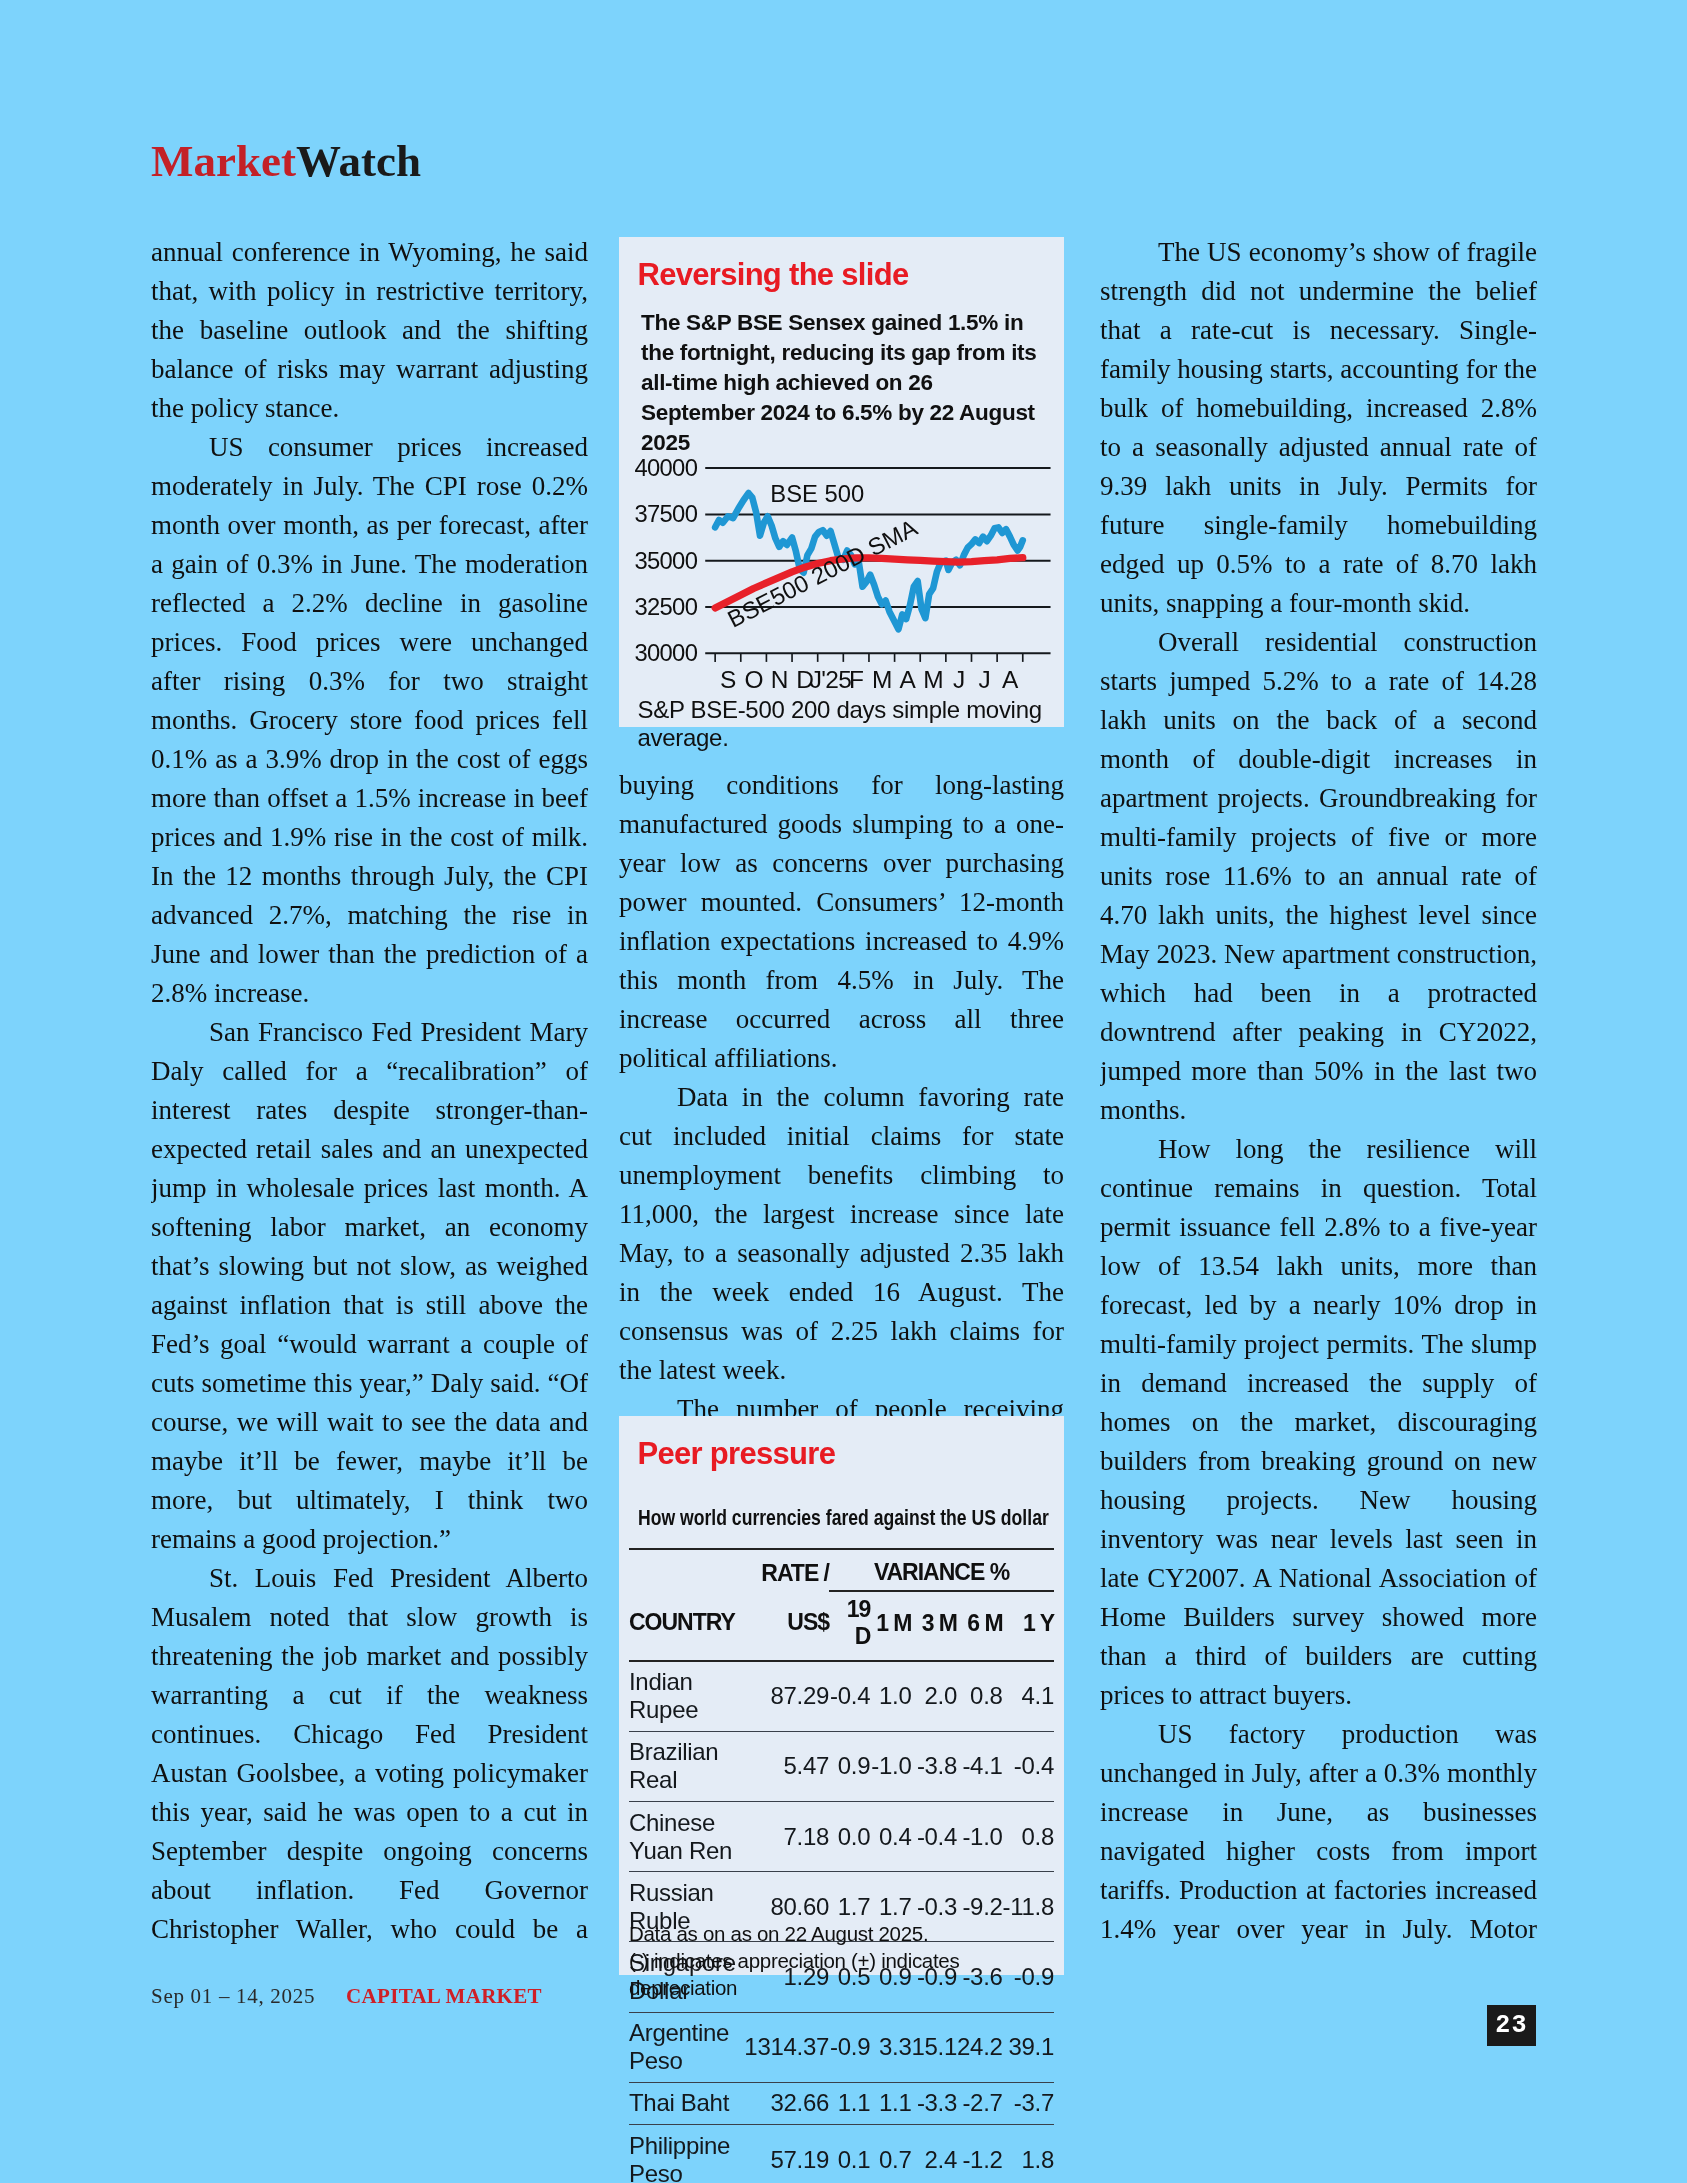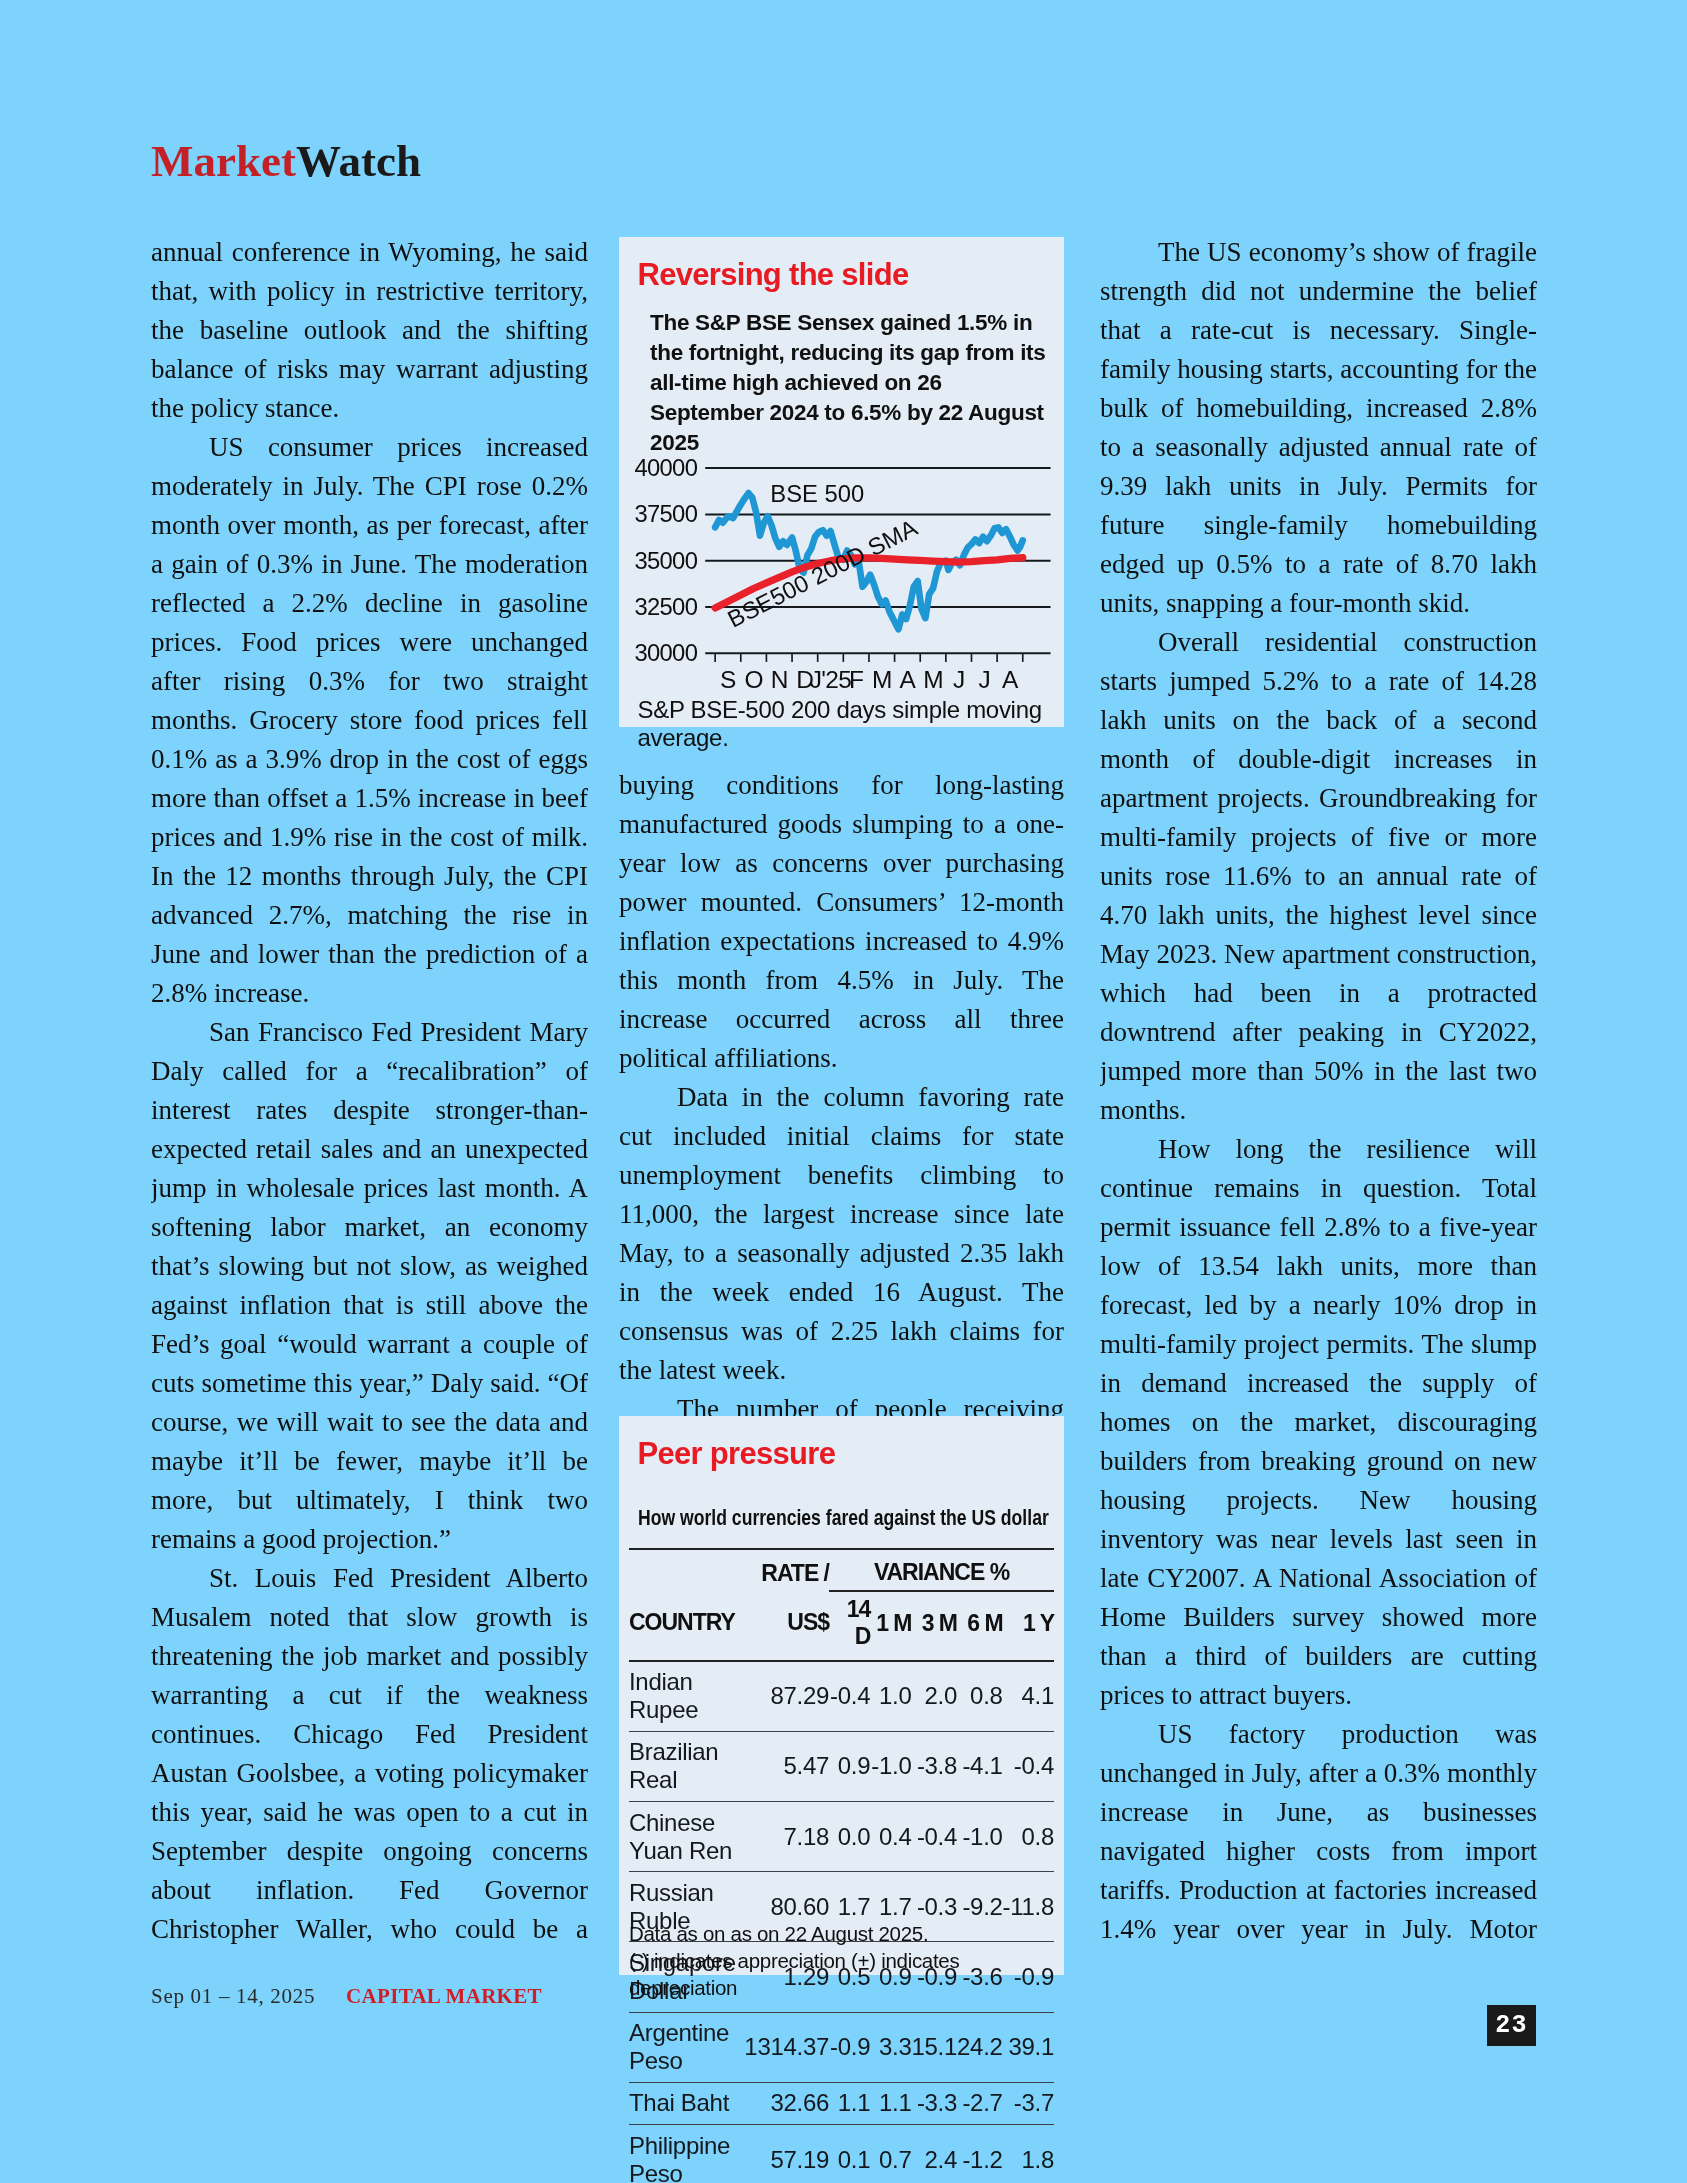--- a/index.html
+++ b/index.html
@@ -15,21 +15,21 @@
   .col p{margin:0;text-align:justify;font-size:27px;line-height:39px;color:#101010;
          hyphens:auto;-webkit-hyphens:auto;}
   .col p.ind{text-indent:58px;}
   #col-left{left:151px;top:233px;height:1714px;}
   #col-mid-text{left:619px;top:766px;width:445px;height:662px;}
   #col-right{left:1100px;top:233px;height:1720px;}
   
   .chart-box{position:absolute;left:619px;top:237px;width:445px;height:490px;background:#e4ecf6;}
   .box-title{position:absolute;left:18.5px;top:20px;font-family:"Liberation Sans",sans-serif;
              font-weight:bold;font-size:31px;color:#e81b23;letter-spacing:-0.7px;}
-  .chart-sub{position:absolute;left:31px;top:71px;width:407px;font-family:"Liberation Sans",sans-serif;
+  .chart-sub{position:absolute;left:22px;top:71px;width:407px;font-family:"Liberation Sans",sans-serif;
              font-weight:bold;font-size:22.5px;line-height:30px;color:#101010;letter-spacing:-0.3px;}
   .chart-svg{position:absolute;left:0;top:198px;}
   .chart-caption{position:absolute;left:18.5px;top:459px;font-family:"Liberation Sans",sans-serif;
              font-size:24px;color:#101010;letter-spacing:-0.3px;}
   
   .peer-box{position:absolute;left:619px;top:1416px;width:445px;height:559px;background:#e4ecf6;}
   .peer-sub{position:absolute;left:18.5px;top:89px;font-family:"Liberation Sans",sans-serif;
             font-weight:bold;font-size:22px;color:#101010;white-space:nowrap;
             transform:scaleX(0.8);transform-origin:left center;}
   .peer-table-holder{position:absolute;left:10px;top:132px;width:425px;}
@@ -141,21 +141,21 @@
           </colgroup>
           <thead>
             <tr class="grp">
               <th></th>
               <th class="rate">RATE /</th>
               <th class="variance" colspan="5">VARIANCE %</th>
             </tr>
             <tr class="cols">
               <th>COUNTRY</th>
               <th>US$</th>
-              <th>14 D</th>
+              <th>19 D</th>
               <th>1 M</th>
               <th>3 M</th>
               <th>6 M</th>
               <th>1 Y</th>
             </tr>
           </thead>
           <tbody>
             <tr>
               <td>Indian Rupee</td>
               <td>87.29</td>

